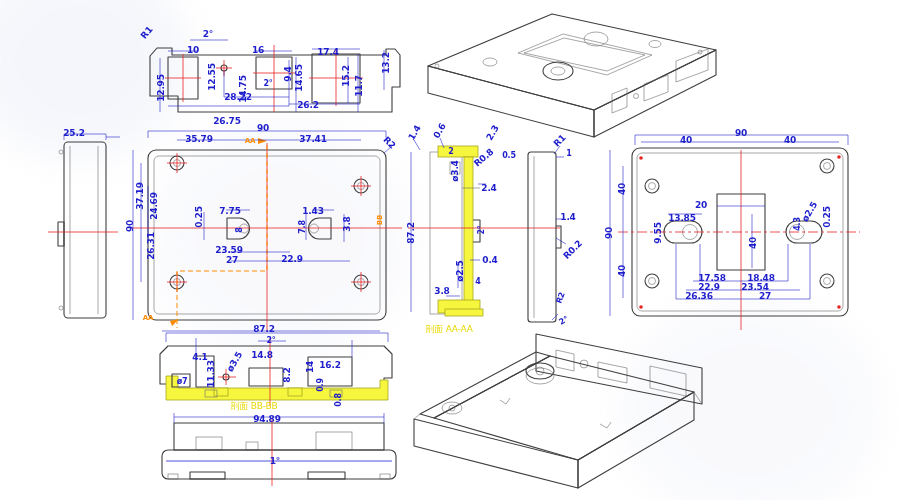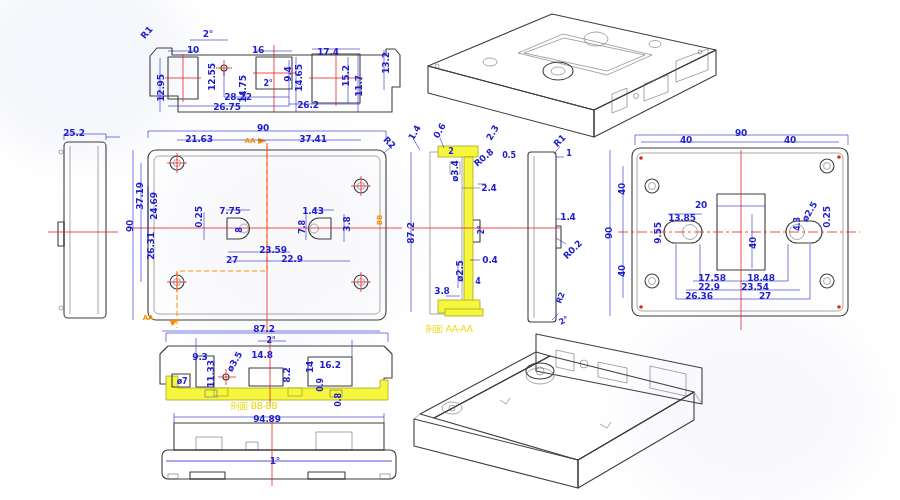--- a/index.html
+++ b/index.html
@@ -211,36 +211,36 @@
       <span class="lbl" style="left: 258px; top: 50px; transform: translate(-50%, -50%) rotate(0deg);">16</span>
       <span class="lbl" style="left: 288px; top: 74px; transform: translate(-50%, -50%) rotate(-90deg);">9.4</span>
       <span class="lbl" style="left: 268px; top: 84px; font-size: 8px; transform: translate(-50%, -50%) rotate(0deg);">2°</span>
       <span class="lbl" style="left: 243px; top: 89px; transform: translate(-50%, -50%) rotate(-90deg);">14.75</span>
       <span class="lbl" style="left: 299px; top: 78px; transform: translate(-50%, -50%) rotate(-90deg);">14.65</span>
       <span class="lbl" style="left: 328px; top: 52px; transform: translate(-50%, -50%) rotate(0deg);">17.4</span>
       <span class="lbl" style="left: 346px; top: 76px; transform: translate(-50%, -50%) rotate(-90deg);">15.2</span>
       <span class="lbl" style="left: 359px; top: 86px; transform: translate(-50%, -50%) rotate(-90deg);">11.7</span>
       <span class="lbl" style="left: 386px; top: 63px; transform: translate(-50%, -50%) rotate(-90deg);">13.2</span>
       <span class="lbl" style="left: 238px; top: 97px; transform: translate(-50%, -50%) rotate(0deg);">28.22</span>
-      <span class="lbl" style="left: 227px; top: 107px; transform: translate(-50%, -50%) rotate(0deg);">26.75</span>
+      <span class="lbl" style="left: 227px; top: 121px; transform: translate(-50%, -50%) rotate(0deg);">26.75</span>
       <span class="lbl" style="left: 308px; top: 105px; transform: translate(-50%, -50%) rotate(0deg);">26.2</span>
       <span class="lbl" style="left: 74px; top: 133px; transform: translate(-50%, -50%) rotate(0deg);">25.2</span>
       <span class="lbl" style="left: 263px; top: 128px; transform: translate(-50%, -50%) rotate(0deg);">90</span>
-      <span class="lbl" style="left: 199px; top: 139px; transform: translate(-50%, -50%) rotate(0deg);">21.63</span>
+      <span class="lbl" style="left: 199px; top: 139px; transform: translate(-50%, -50%) rotate(0deg);">35.79</span>
       <span class="lbl" style="left: 313px; top: 139px; transform: translate(-50%, -50%) rotate(0deg);">37.41</span>
       <span class="lbl" style="left: 389px; top: 143px; transform: translate(-50%, -50%) rotate(45deg);">R2</span>
       <span class="lbl orange" style="left: 250px; top: 141px; font-size: 7px; transform: translate(-50%, -50%) rotate(0deg);">AA</span>
       <span class="lbl" style="left: 140px; top: 196px; transform: translate(-50%, -50%) rotate(-90deg);">37.19</span>
       <span class="lbl" style="left: 154px; top: 206px; transform: translate(-50%, -50%) rotate(-90deg);">24.69</span>
       <span class="lbl" style="left: 130px; top: 226px; transform: translate(-50%, -50%) rotate(-90deg);">90</span>
       <span class="lbl" style="left: 151px; top: 246px; transform: translate(-50%, -50%) rotate(-90deg);">26.31</span>
       <span class="lbl" style="left: 199px; top: 217px; transform: translate(-50%, -50%) rotate(-90deg);">0.25</span>
       <span class="lbl" style="left: 230px; top: 211px; transform: translate(-50%, -50%) rotate(0deg);">7.75</span>
       <span class="lbl" style="left: 240px; top: 230px; font-size: 8px; transform: translate(-50%, -50%) rotate(-90deg);">8</span>
-      <span class="lbl" style="left: 229px; top: 250px; transform: translate(-50%, -50%) rotate(0deg); margin-left: 44px;">23.59</span>
+      <span class="lbl" style="left: 229px; top: 250px; transform: translate(-50%, -50%) rotate(0deg);">23.59</span>
       <span class="lbl" style="left: 232px; top: 260px; transform: translate(-50%, -50%) rotate(0deg);">27</span>
       <span class="lbl" style="left: 292px; top: 259px; transform: translate(-50%, -50%) rotate(0deg);">22.9</span>
       <span class="lbl" style="left: 313px; top: 211px; transform: translate(-50%, -50%) rotate(0deg);">1.43</span>
       <span class="lbl" style="left: 303px; top: 227px; font-size: 8px; transform: translate(-50%, -50%) rotate(-90deg);">7.8</span>
       <span class="lbl" style="left: 347px; top: 224px; transform: translate(-50%, -50%) rotate(-90deg);">3.8</span>
       <span class="lbl orange" style="left: 380px; top: 220px; font-size: 7px; transform: translate(-50%, -50%) rotate(-90deg);">BB</span>
       <span class="lbl orange" style="left: 148px; top: 318px; font-size: 7px; transform: translate(-50%, -50%) rotate(0deg);">AA</span>
       <span class="lbl" style="left: 264px; top: 329px; transform: translate(-50%, -50%) rotate(0deg);">87.2</span>
       <span class="lbl" style="left: 415px; top: 133px; transform: translate(-50%, -50%) rotate(-60deg);">1.4</span>
       <span class="lbl" style="left: 440px; top: 131px; transform: translate(-50%, -50%) rotate(-60deg);">0.6</span>
@@ -276,21 +276,21 @@
       <span class="lbl" style="left: 810px; top: 212px; transform: translate(-50%, -50%) rotate(-60deg);">ø2.5</span>
       <span class="lbl" style="left: 798px; top: 224px; font-size: 8px; transform: translate(-50%, -50%) rotate(-90deg);">4.3</span>
       <span class="lbl" style="left: 827px; top: 217px; transform: translate(-50%, -50%) rotate(-90deg);">0.25</span>
       <span class="lbl" style="left: 712px; top: 278px; transform: translate(-50%, -50%) rotate(0deg); text-align: center;">17.58</span>
       <span class="lbl" style="left: 757px; top: 278px; transform: translate(-50%, -50%) rotate(0deg); padding-left: 8px;">18.48</span>
       <span class="lbl" style="left: 709px; top: 287px; transform: translate(-50%, -50%) rotate(0deg);">22.9</span>
       <span class="lbl" style="left: 755px; top: 287px; transform: translate(-50%, -50%) rotate(0deg);">23.54</span>
       <span class="lbl" style="left: 699px; top: 296px; transform: translate(-50%, -50%) rotate(0deg);">26.36</span>
       <span class="lbl" style="left: 765px; top: 296px; transform: translate(-50%, -50%) rotate(0deg);">27</span>
       <span class="lbl" style="left: 271px; top: 341px; font-size: 8px; transform: translate(-50%, -50%) rotate(0deg);">2°</span>
-      <span class="lbl" style="left: 200px; top: 357px; transform: translate(-50%, -50%) rotate(0deg);">9.3</span>
+      <span class="lbl" style="left: 200px; top: 357px; transform: translate(-50%, -50%) rotate(0deg);">4.1</span>
       <span class="lbl" style="left: 211px; top: 374px; transform: translate(-50%, -50%) rotate(-90deg);">11.33</span>
       <span class="lbl" style="left: 235px; top: 362px; transform: translate(-50%, -50%) rotate(-60deg);">ø3.5</span>
       <span class="lbl" style="left: 182px; top: 382px; font-size: 8px; transform: translate(-50%, -50%) rotate(0deg);">ø7</span>
       <span class="lbl" style="left: 262px; top: 355px; transform: translate(-50%, -50%) rotate(0deg);">14.8</span>
       <span class="lbl" style="left: 287px; top: 375px; transform: translate(-50%, -50%) rotate(-90deg);">8.2</span>
       <span class="lbl" style="left: 310px; top: 367px; transform: translate(-50%, -50%) rotate(-90deg);">14</span>
       <span class="lbl" style="left: 330px; top: 365px; transform: translate(-50%, -50%) rotate(0deg);">16.2</span>
       <span class="lbl" style="left: 321px; top: 385px; font-size: 8px; transform: translate(-50%, -50%) rotate(-90deg);">0.9</span>
       <span class="lbl" style="left: 339px; top: 400px; font-size: 8px; transform: translate(-50%, -50%) rotate(-90deg);">0.8</span>
       <span class="lbl yellow" style="left: 254px; top: 406px; transform: translate(-50%, -50%) rotate(0deg);">剖面 BB-BB</span>

